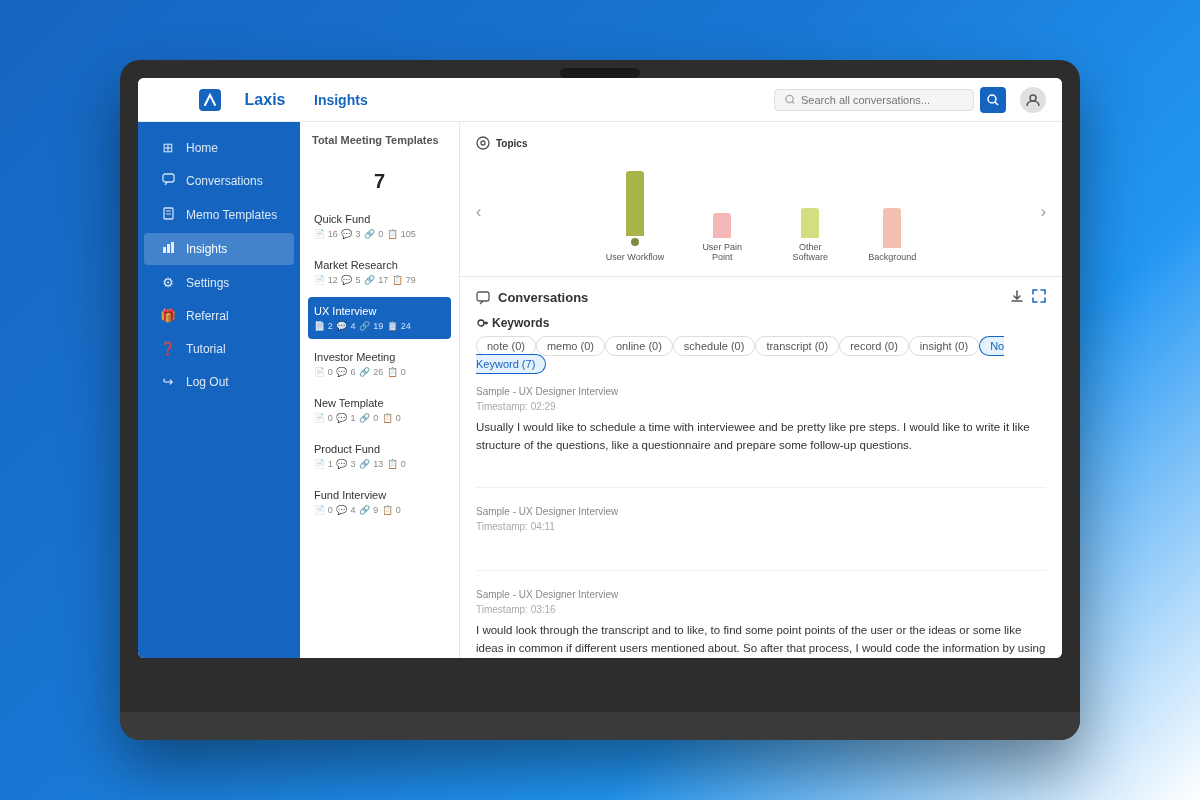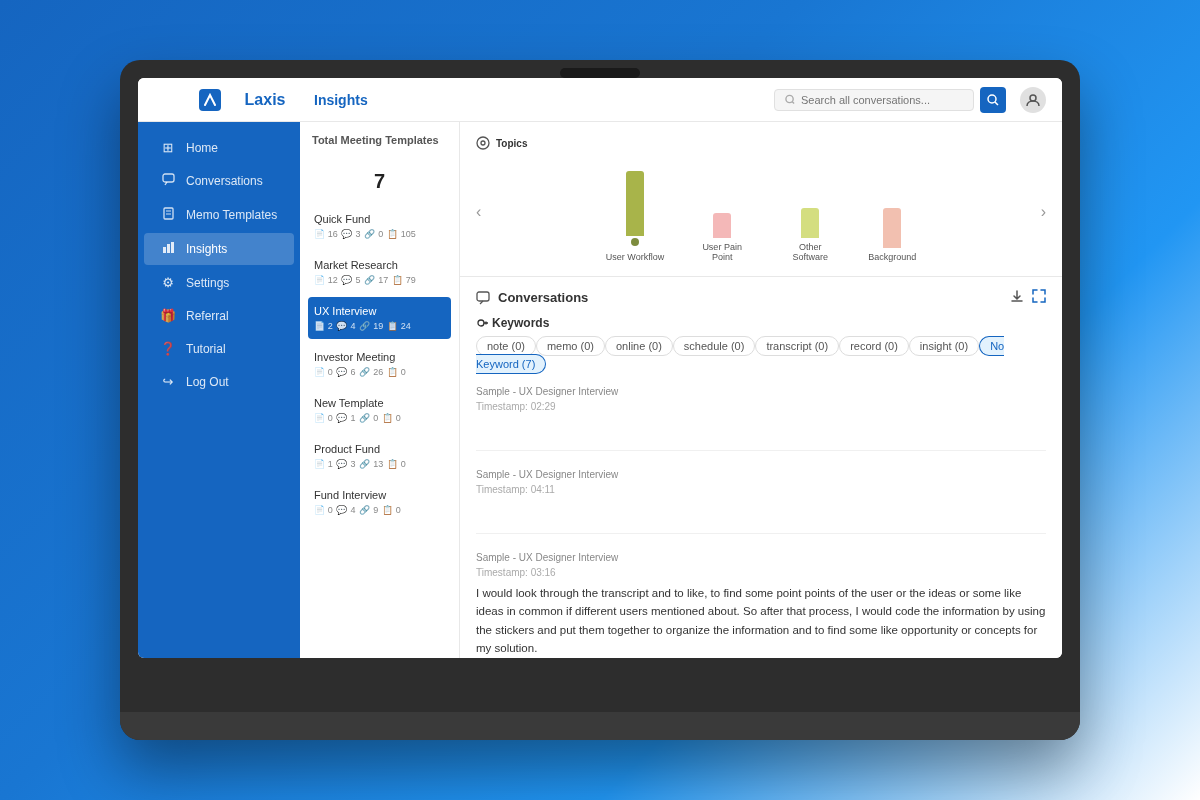--- a/index.html
+++ b/index.html
@@ -641,20 +641,21 @@
                   <path d="M8 6h4M10 5v2" stroke="#333" stroke-width="1.3" stroke-linecap="round"></path>
                 </svg>
                 <span>Keywords</span>
               </div>
               <div id="keywords-container"><span class="keyword-tag">note (0)</span><span class="keyword-tag">memo (0)</span><span class="keyword-tag">online (0)</span><span class="keyword-tag">schedule (0)</span><span class="keyword-tag">transcript (0)</span><span class="keyword-tag">record (0)</span><span class="keyword-tag">insight (0)</span><span class="keyword-tag active">No Keyword (7)</span></div>
             </div>
             <div id="conversations-list">
                 <div class="conversation-entry">
     <div class="conv-meta">Sample - UX Designer Interview</div>
     <div class="conv-timestamp">Timestamp: 02:29</div>
+    <div class="conv-text">Usually I would like to schedule a time with interviewee and be pretty like pre steps. I would like to write it like structure of the questions, like a questionnaire and prepare some follow-up questions.</div>
   </div>
                 <div class="conversation-entry">
     <div class="conv-meta">Sample - UX Designer Interview</div>
     <div class="conv-timestamp">Timestamp: 04:11</div>
   </div>
                 <div class="conversation-entry">
     <div class="conv-meta">Sample - UX Designer Interview</div>
     <div class="conv-timestamp">Timestamp: 03:16</div>
     <div class="conv-text">I would look through the transcript and to like, to find some point points of the user or the ideas or some like ideas in common if different users mentioned about. So after that process, I would code the information by using the stickers and put them together to organize the information and to find some like opportunity or concepts for my solution.</div>
   </div>

